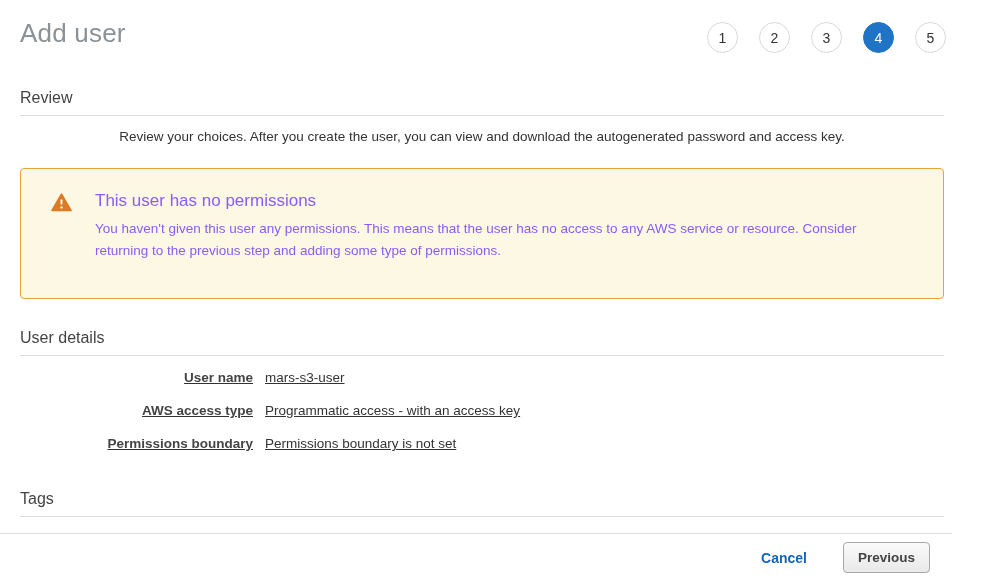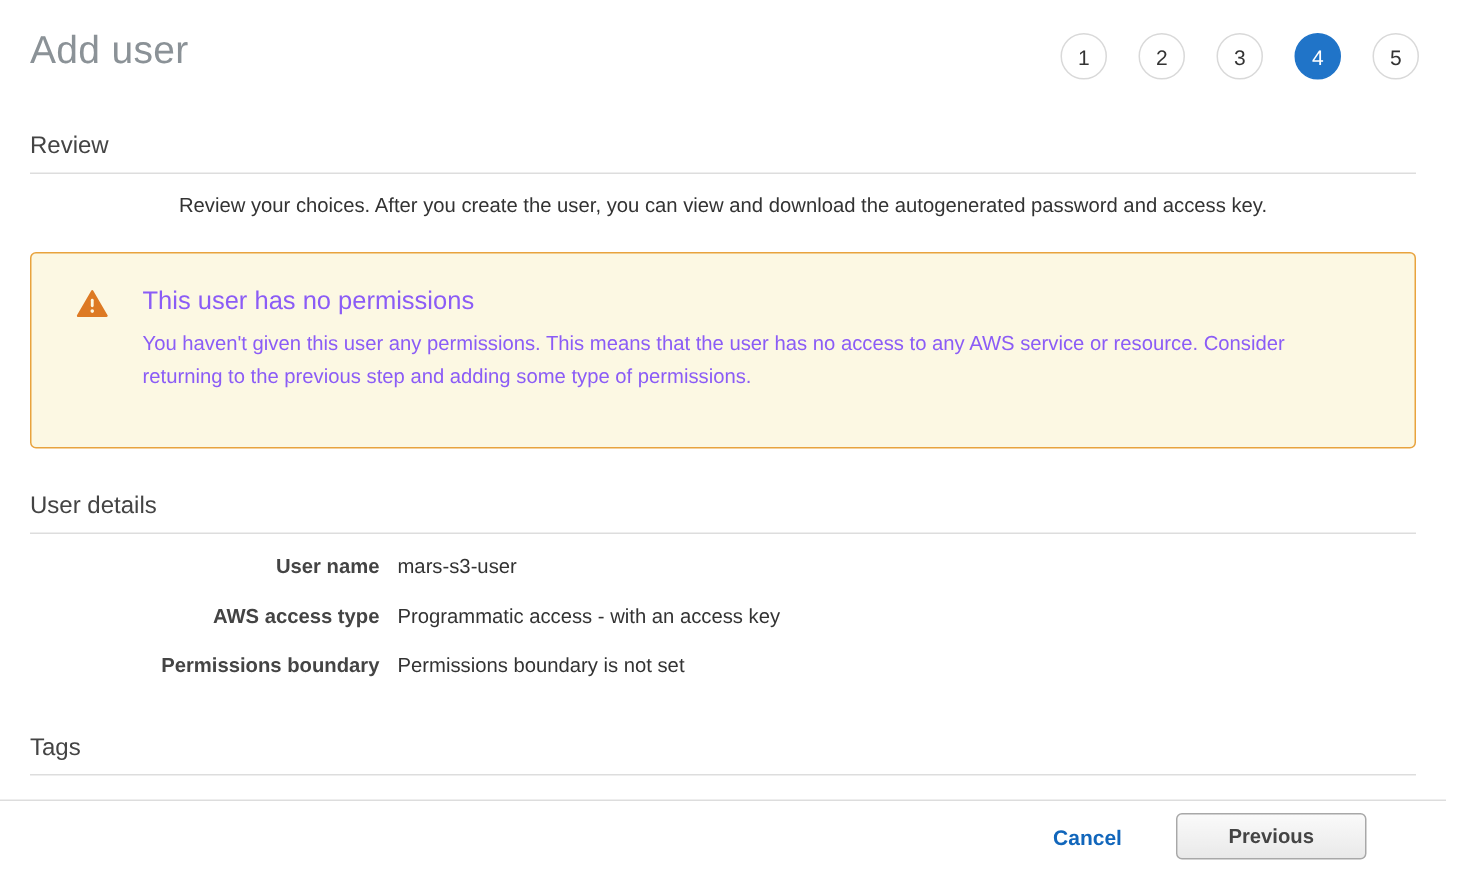--- a/index.html
+++ b/index.html
@@ -98,20 +98,21 @@
   }
 
   
   .details-section { margin-top: 30px; }
   .details-rows { margin-top: 14px; }
   .detail-row {
     display: flex;
     margin-bottom: 17px;
     font-size: 13.5px;
     line-height: 16px;
+    text-decoration: underline;
   }
   .detail-label {
     width: 233px;
     text-align: right;
     font-weight: 700;
     color: #444;
     flex: 0 0 auto;
   }
   .detail-value {
     margin-left: 12px;
@@ -124,21 +125,21 @@
     font-size: 13.5px;
     font-style: italic;
     color: #333;
     margin-top: 14px;
   }
 
   
   .footer {
     position: absolute;
     left: 0;
-    right: 0;
+    right: 12px;
     bottom: 0;
     height: 48px;
     border-top: 1px solid #ddd;
     background: #fff;
     display: flex;
     align-items: center;
     justify-content: flex-end;
     padding-right: 22px;
   }
   .cancel-link {
@@ -150,22 +151,22 @@
     cursor: pointer;
   }
   .btn-secondary {
     font-family: "Liberation Sans", sans-serif;
     font-size: 13.5px;
     font-weight: 700;
     color: #444;
     background: linear-gradient(#fafafa, #e9e9e9);
     border: 1px solid #a8a8a8;
     border-radius: 4px;
-    padding: 7px 34px;
-    margin-right: 31px;
+    padding: 7px 14px;
+    margin-right: 0;
     cursor: pointer;
   }
   .btn-primary-ring {
     display: inline-block;
     border: 2px solid #3285d6;
     border-radius: 7px;
     background: #fff;
     padding: 1px;
   }
   .btn-primary {

